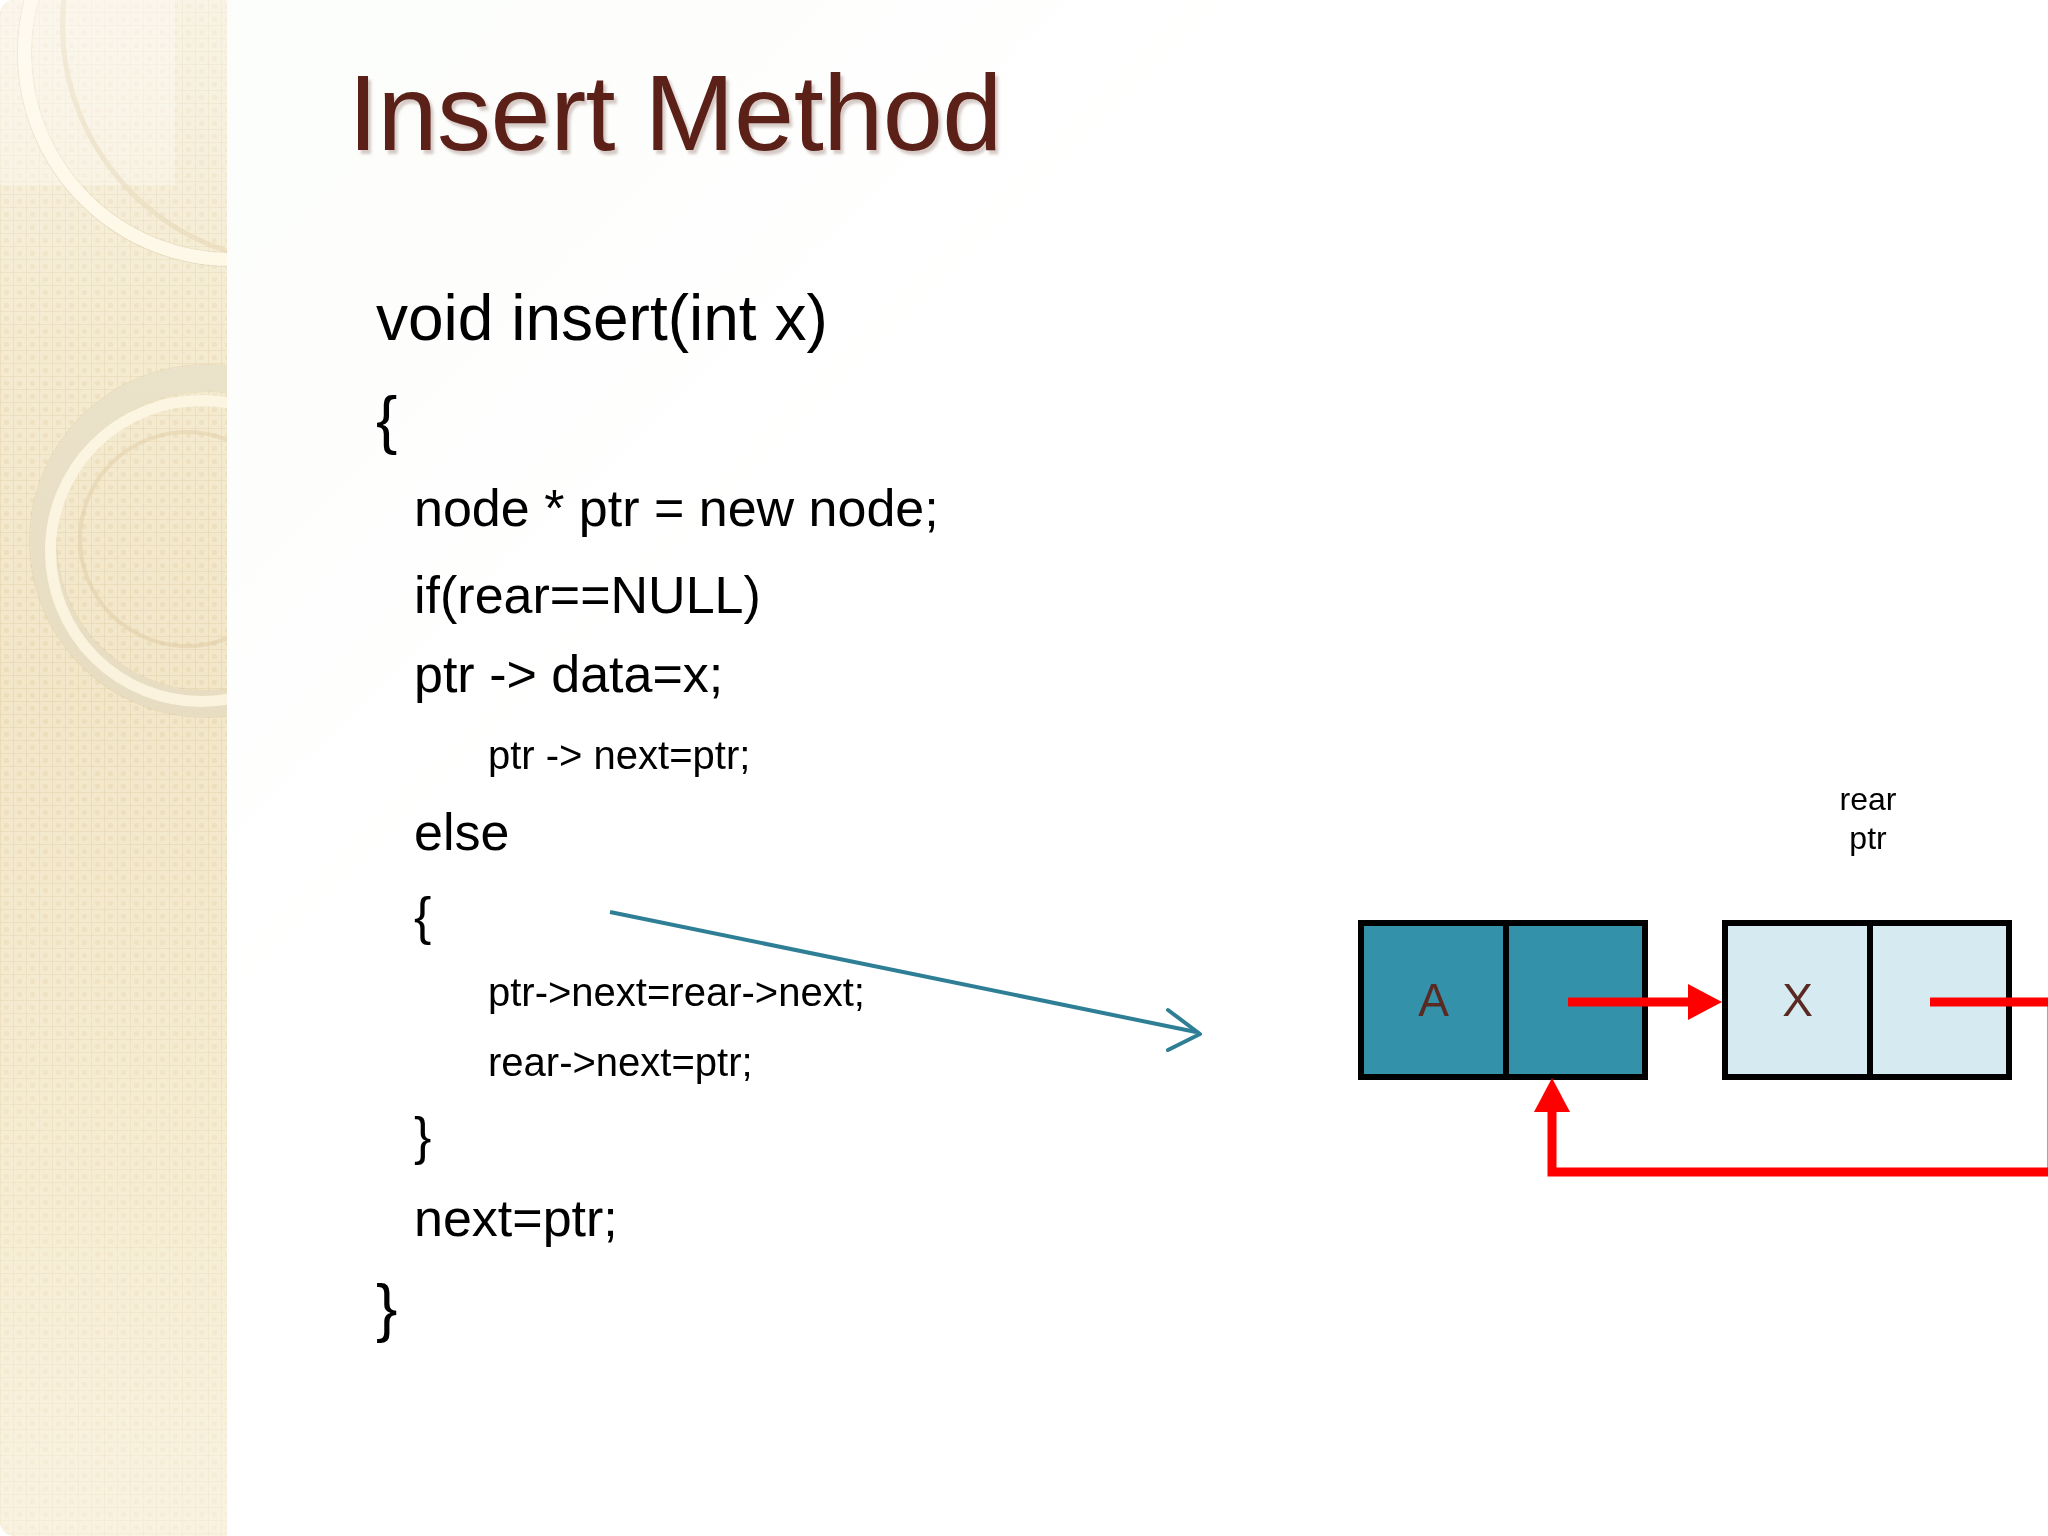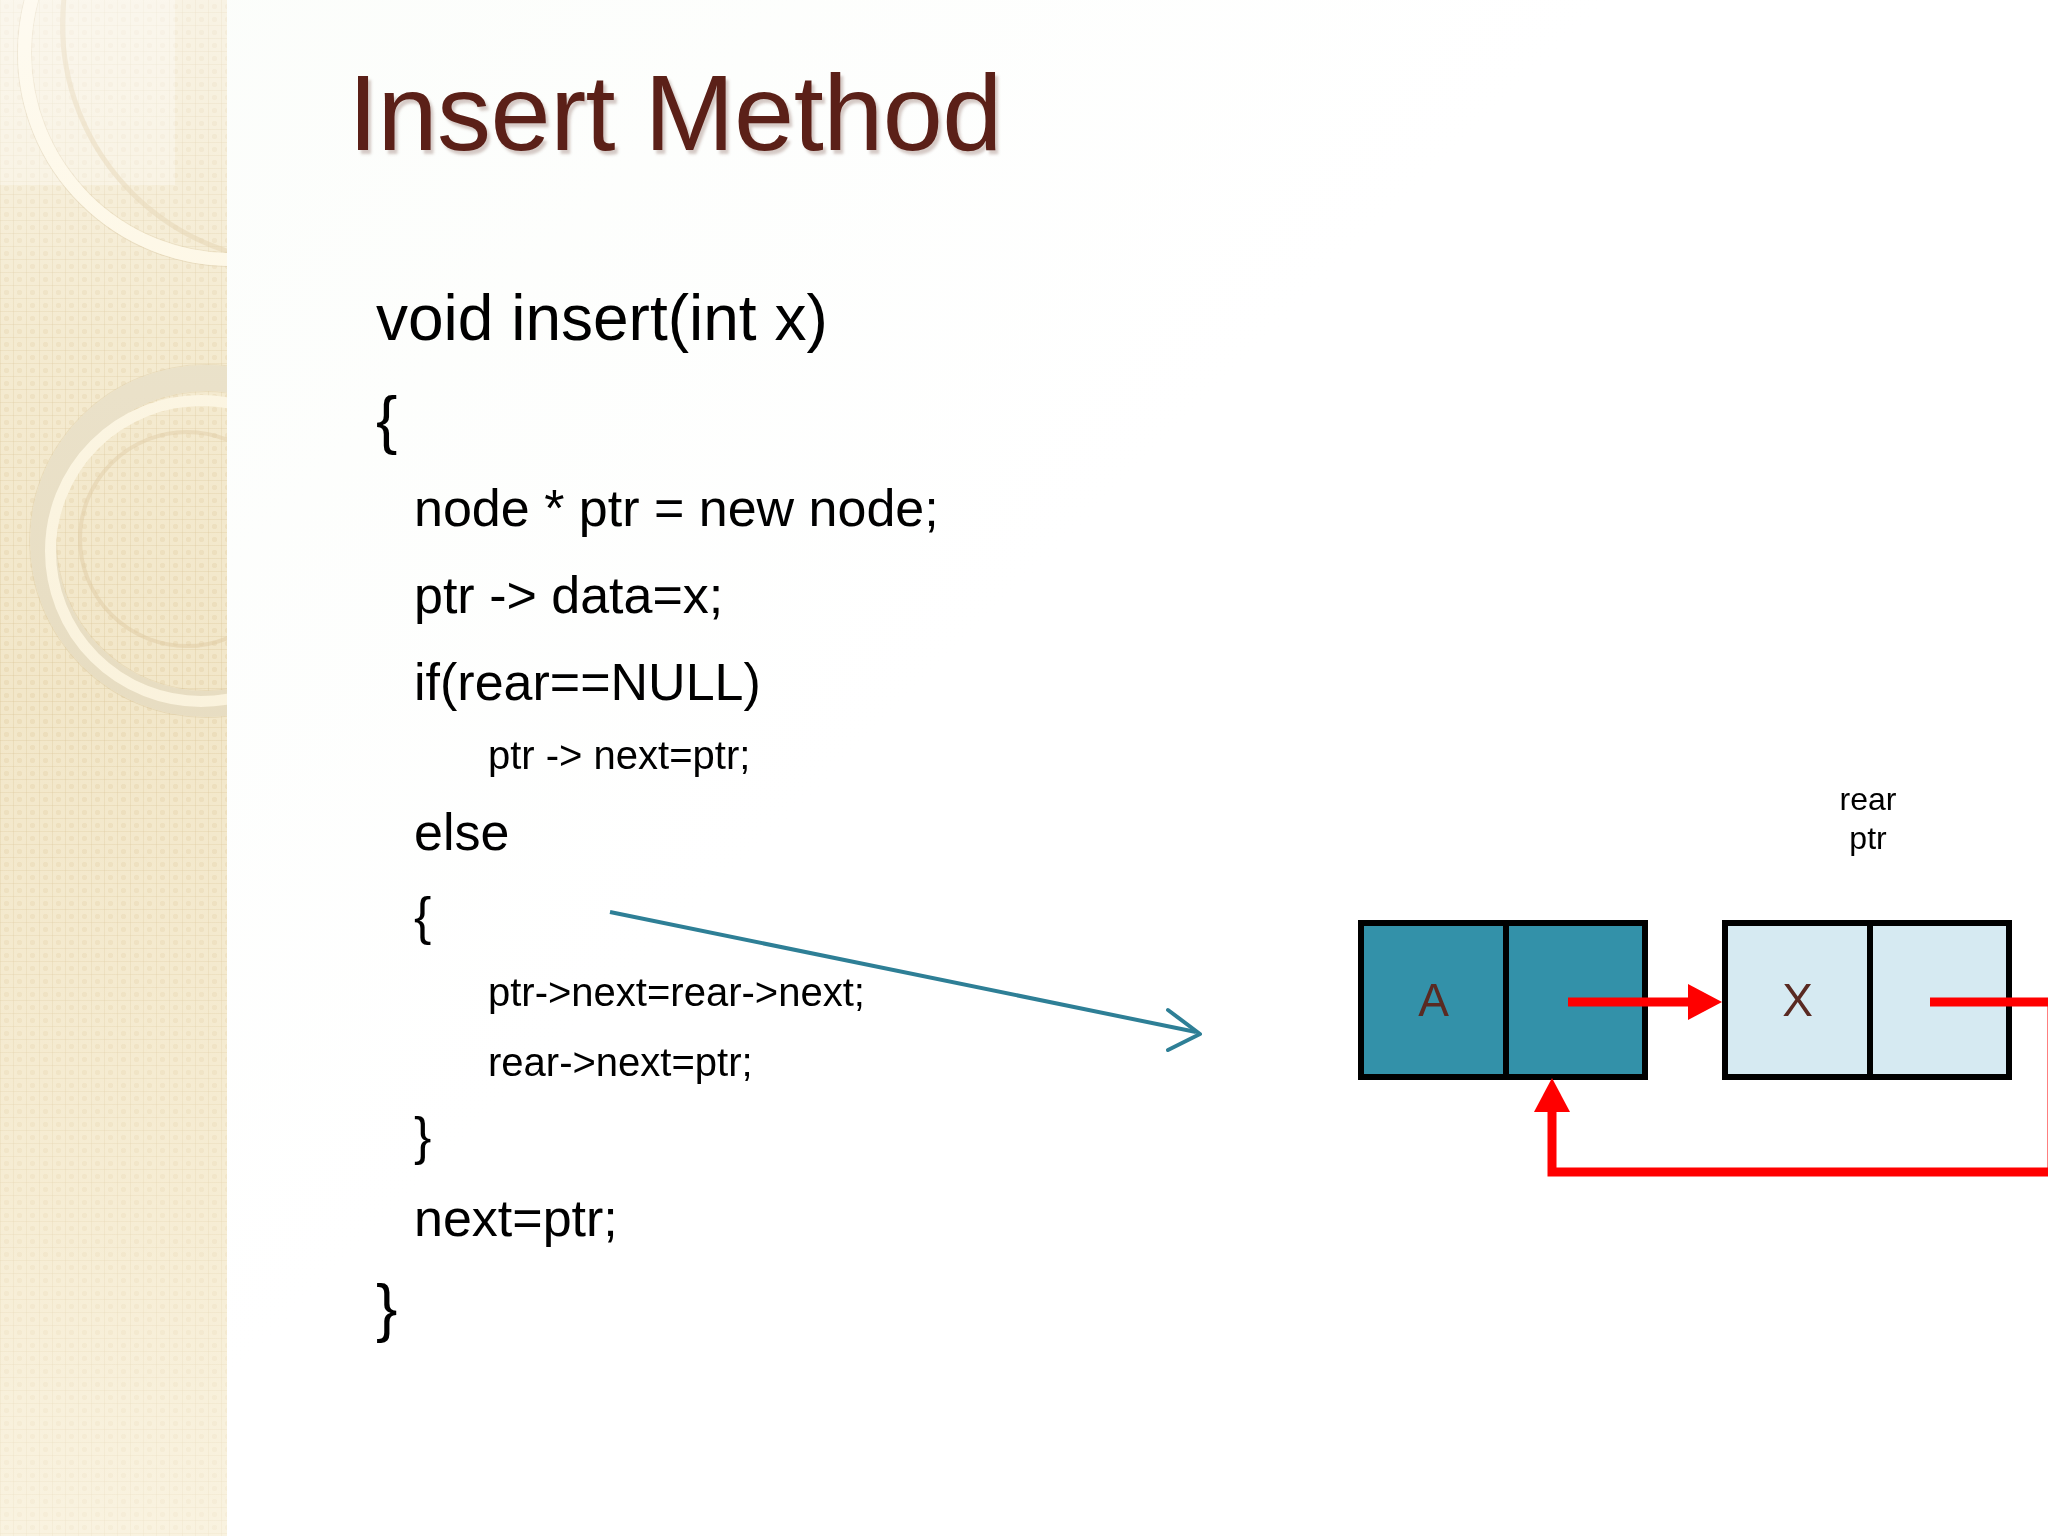--- a/index.html
+++ b/index.html
@@ -7,20 +7,21 @@
     padding: 0;
     background: #ffffff;
   }
   #slide {
     position: relative;
     width: 2048px;
     height: 1536px;
     overflow: hidden;
     background: linear-gradient(135deg, #fbfdfa 0%, #ffffff 45%, #ffffff 100%);
     font-family: "Liberation Sans", sans-serif;
+    border-radius: 15px;
   }
 
   
   #sidebar {
     position: absolute;
     left: 0; top: 0;
     width: 227px;
     height: 1536px;
     overflow: hidden;
     background: #f0e4c4;
@@ -216,22 +217,22 @@
     <div class="ring ring-e"></div>
     <div class="side-tint"></div>
   </div>
 
   <div id="title">Insert Method</div>
 
   <div id="code">
     <div class="ln lvl0 l-void">void insert(int x)</div>
     <div class="ln lvl0 l-open">{</div>
     <div class="ln lvl1 l-node">node * ptr = new node;</div>
+    <div class="ln lvl1 l-if">if(rear==NULL)</div>
     <div class="ln lvl1 l-data">ptr -&gt; data=x;</div>
-    <div class="ln lvl1 l-if">if(rear==NULL)</div>
     <div class="ln lvl2 l-nextp">ptr -&gt; next=ptr;</div>
     <div class="ln lvl1 l-else">else</div>
     <div class="ln lvl1 l-obrace">{</div>
     <div class="ln lvl2 l-pnr">ptr-&gt;next=rear-&gt;next;</div>
     <div class="ln lvl2 l-rnp">rear-&gt;next=ptr;</div>
     <div class="ln lvl1 l-cbrace">}</div>
     <div class="ln lvl1 l-rear">next=ptr;</div>
     <div class="ln lvl0 l-end">}</div>
   </div>
 

